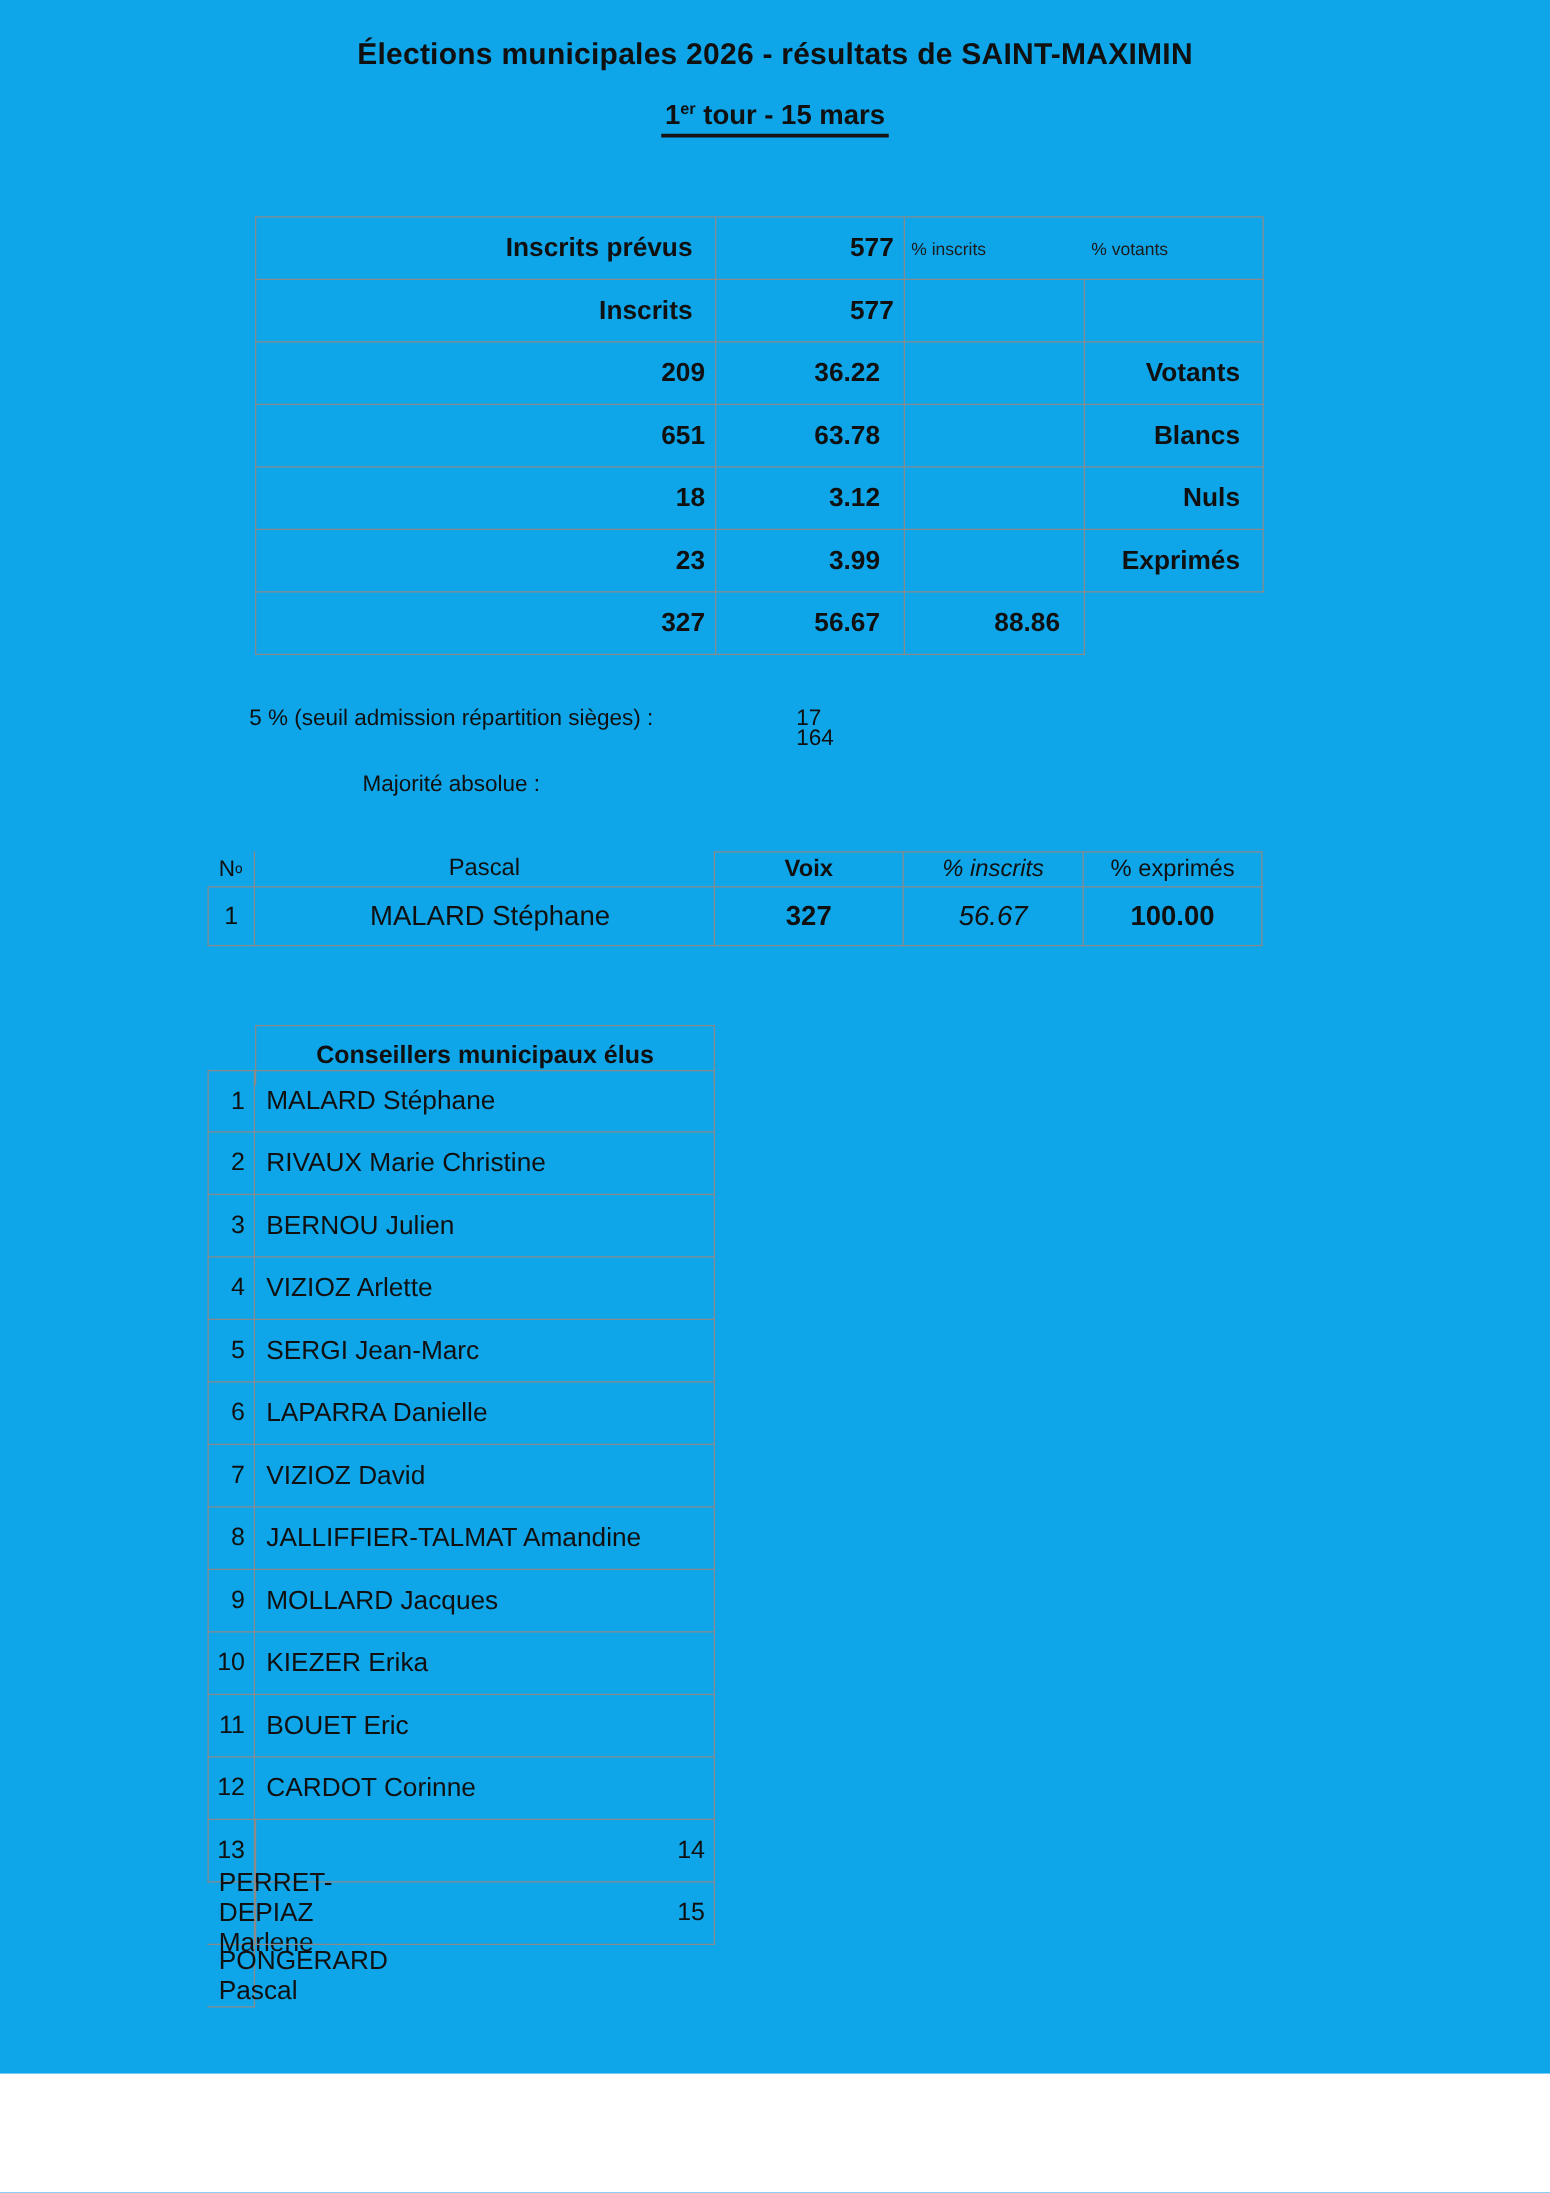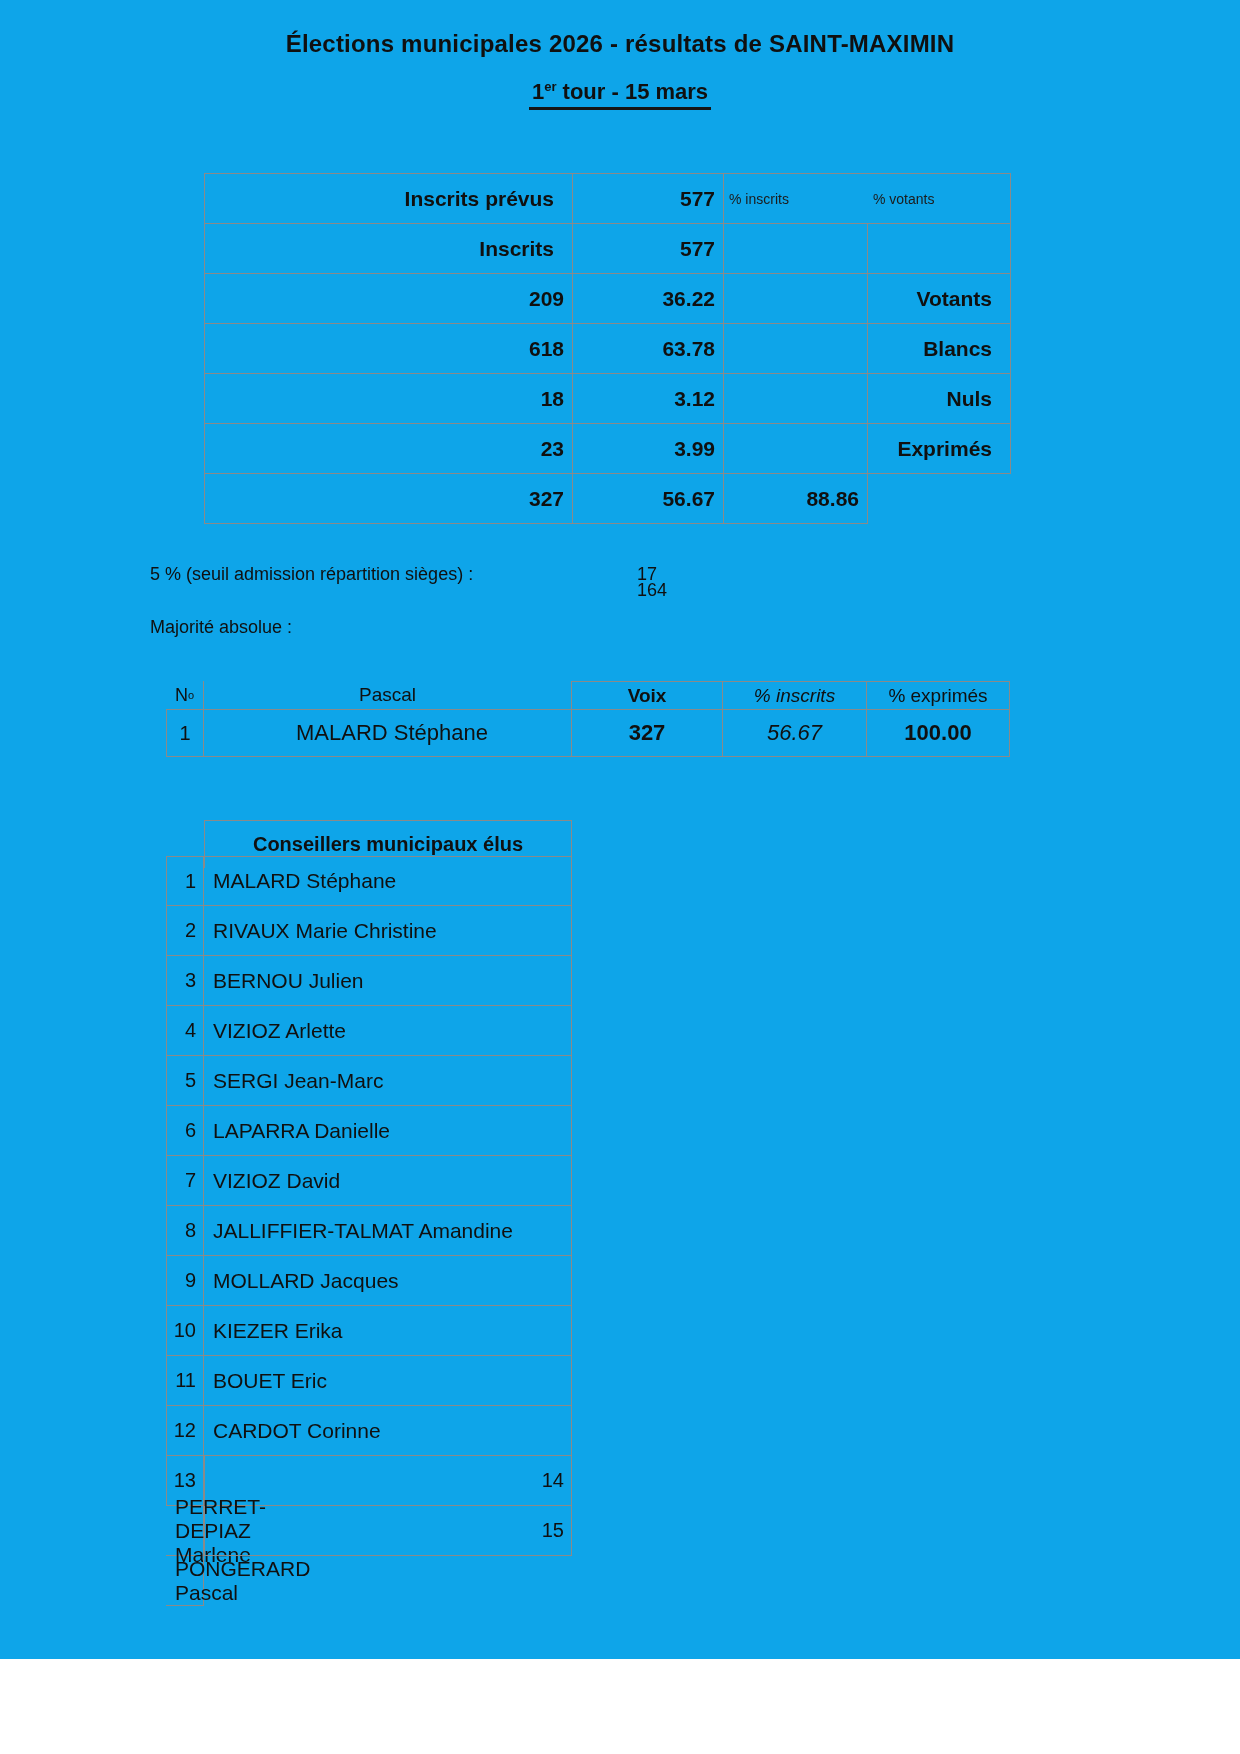--- a/index.html
+++ b/index.html
@@ -40,26 +40,26 @@
     border-left:1px solid var(--bc);
   }
   .stats>div{
     box-sizing:border-box;
     border-right:1px solid var(--bc);
     border-bottom:1px solid var(--bc);
     display:flex; align-items:center;
   }
   .cell-label{justify-content:flex-end; padding-right:18px; font-weight:bold; font-size:21px;}
   .cell-val{justify-content:flex-end; padding-right:8px; font-weight:bold; font-size:21px;}
-  .cell-pct{justify-content:flex-end; padding-right:8px; font-weight:bold; font-size:21px;}
+  .cell-pct{justify-content:flex-end; padding-right:19px; font-weight:bold; font-size:21px;}
   .cell-pcthdr{justify-content:flex-start; padding-left:5px; font-size:14px; font-weight:normal; color:#1c1c1c;}
   .no-right{border-right:none !important;}
   
   .inline-label{
-    position:absolute; left:150px; width:422px; text-align:left; font-size:18px;
+    position:absolute; left:150px; width:422px; text-align:center; font-size:18px;
   }
   .inline-value{
     position:absolute; left:637px; font-size:18px;
   }
   
   .liste{
     position:absolute; left:166px; top:681px;
     display:grid;
     grid-template-columns:38px 368px 151px 144px 143px;
     grid-template-rows:29px 47px;
@@ -123,21 +123,21 @@
     <div class="cell-label">Inscrits</div>
     <div class="cell-val">577</div>
     <div class="cell-pct"></div>
     <div class="cell-pct"></div>
 
     <div class="cell-val">209</div>
     <div class="cell-pct">36.22</div>
     <div class="cell-pct"></div>
 
     <div class="cell-label">Votants</div>
-    <div class="cell-val">618</div>
+    <div class="cell-val">651</div>
     <div class="cell-pct">63.78</div>
     <div class="cell-pct"></div>
 
     <div class="cell-label">Blancs</div>
     <div class="cell-val">18</div>
     <div class="cell-pct">3.12</div>
     <div class="cell-pct"></div>
 
     <div class="cell-label">Nuls</div>
     <div class="cell-val">23</div>

